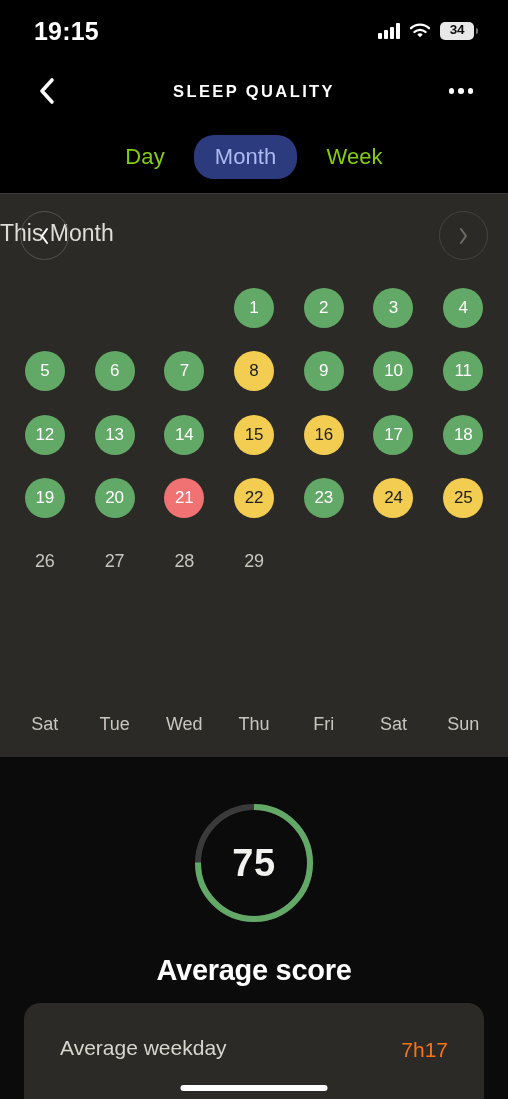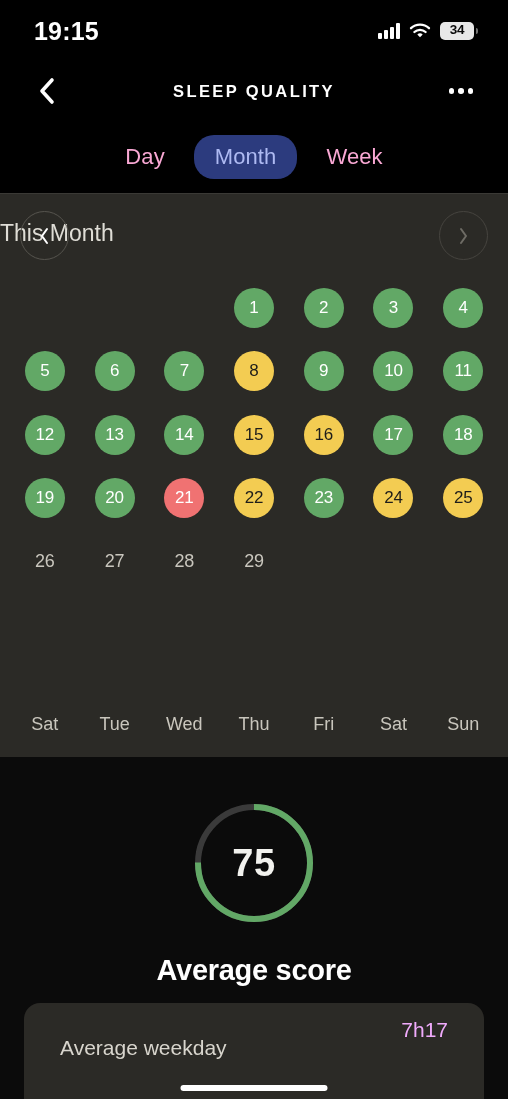--- a/index.html
+++ b/index.html
@@ -67,21 +67,21 @@
   .nav-more span { width:5.5px; height:5.5px; border-radius:50%; background:#fff; display:block; }
 
   
   .segmented {
     position:absolute; top:120px; left:0; right:0; height:73px;
     background:#000;
     display:flex; align-items:center; justify-content:center; gap:8px;
   }
   .seg-item {
     padding:9px 21px; border-radius:20px;
-    color:#f9a8d4; font-size:22px; font-weight:500; letter-spacing:0.1px;
+    color:#84cc16; font-size:22px; font-weight:500; letter-spacing:0.1px;
     cursor:pointer; white-space:nowrap;
   }
   .seg-item.active { background:#2C3B7E; color:#AEBAF2; }
 
   
   .calendar {
     position:absolute; top:193px; left:0; right:0; height:564px;
     background:#2B2A26;
     border-top:1px solid #3A3935;
   }
@@ -157,21 +157,21 @@
   
   .bottom-card {
     position:absolute; left:24px; right:24px; top:1003px;
     height:96px;
     background:#2B2A26;
     border-radius:16px 16px 0 0;
     padding:0 36px;
     display:flex; align-items:flex-start; justify-content:space-between;
   }
   .bc-label { margin-top:33px; color:#D8D5CD; font-size:21px; font-weight:400; }
-  .bc-value { margin-top:15px; color:#f0abfc; font-size:21px; font-weight:400; }
+  .bc-value { margin-top:35px; color:#f97316; font-size:21px; font-weight:400; }
 
   .home-indicator {
     position:absolute; bottom:8px; left:50%; transform:translateX(-50%);
     width:147px; height:6px; border-radius:3px; background:#FFFFFF;
   }
 </style>
 </head>
 <body>
 
 <div class="phone">

